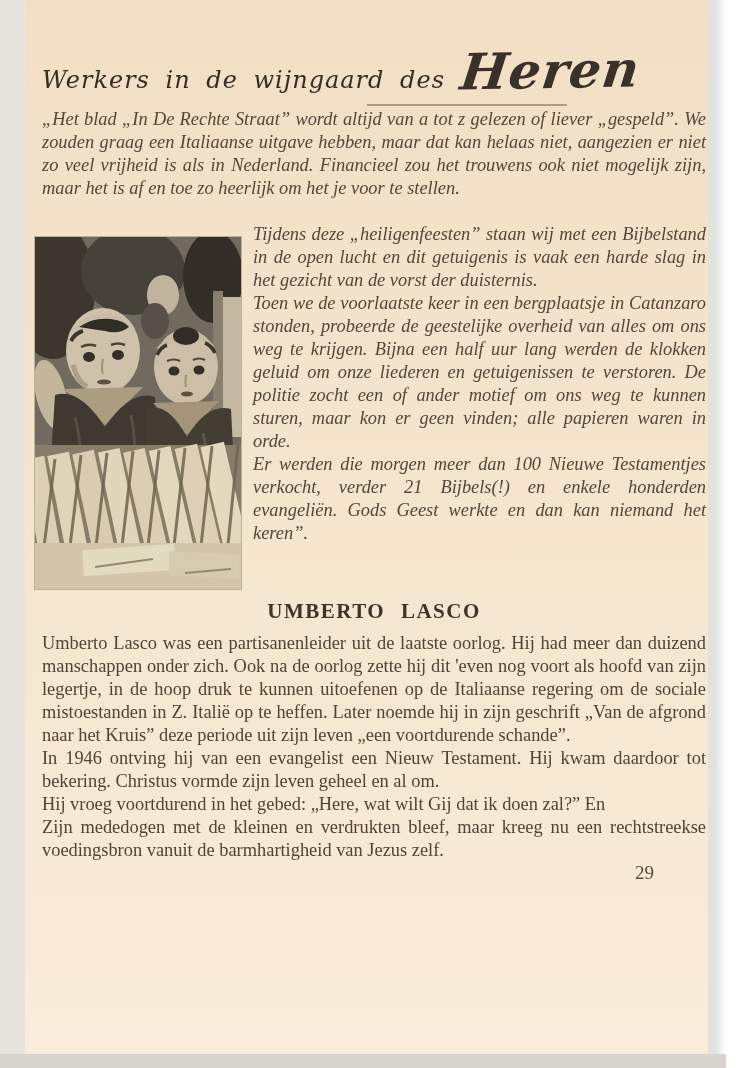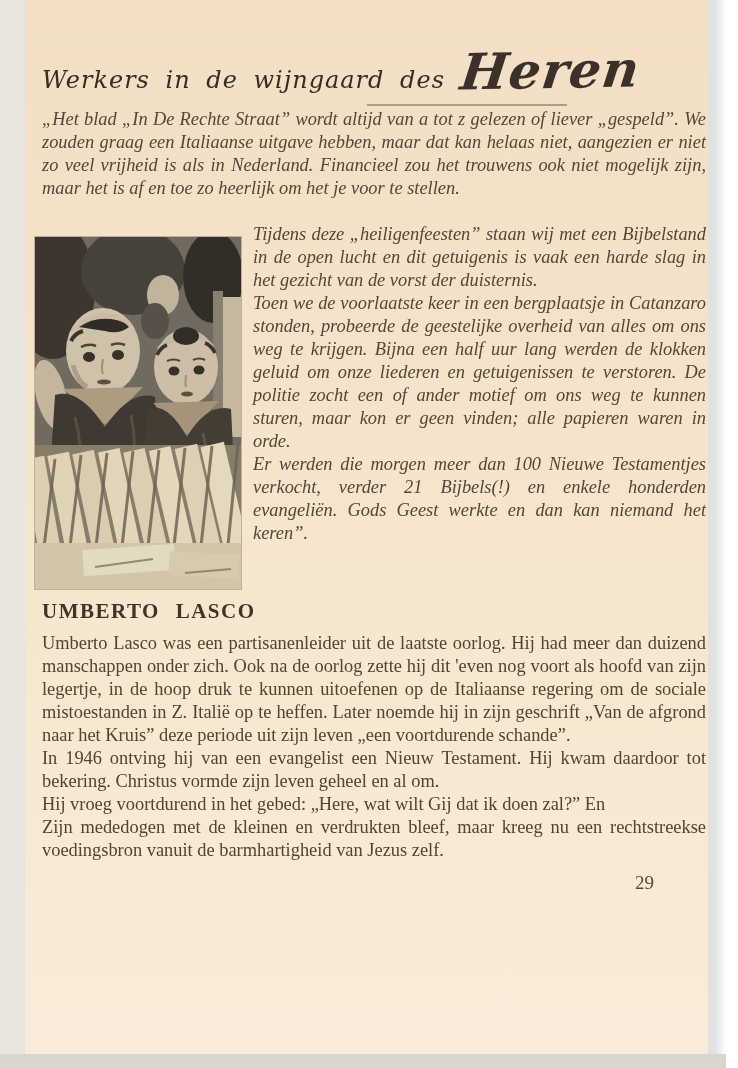--- a/index.html
+++ b/index.html
@@ -22,22 +22,22 @@
   .body{margin:0;font-size:18.4px;line-height:23px;color:#4f4437;text-align:justify;}
   .intro{margin-top:26px;}
   .it{font-style:italic;color:#544639;}
   .wrap{overflow:visible;margin-top:23px;}
   .wrap::after{content:"";display:block;clear:both;}
   .photo{float:left;width:206px;height:352px;margin:14px 12px 2px -7px;
          background:#746d62;box-shadow:0 0 0 1px rgba(90,80,65,.35);}
   .photo svg{display:block;width:206px;height:352px;}
   .section-heading{margin:8px 0 8px 0;font-family:"Liberation Serif",serif;
                    font-size:21px;font-weight:bold;letter-spacing:1.5px;word-spacing:9px;
-                   color:#3e342a;}
-  .page-number{margin-top:10px;text-align:right;padding-right:52px;font-size:19px;color:#564a3c;}
+                   color:#3e342a;text-align:center;}
+  .page-number{margin-top:0;text-align:right;padding-right:52px;font-size:19px;color:#564a3c;}
 </style>
 </head>
 <body>
 
 <div class="scan">
   <div class="edge-left"></div>
   <div class="edge-right"></div>
   <div class="edge-bottom"></div>
 
   <div class="page">

